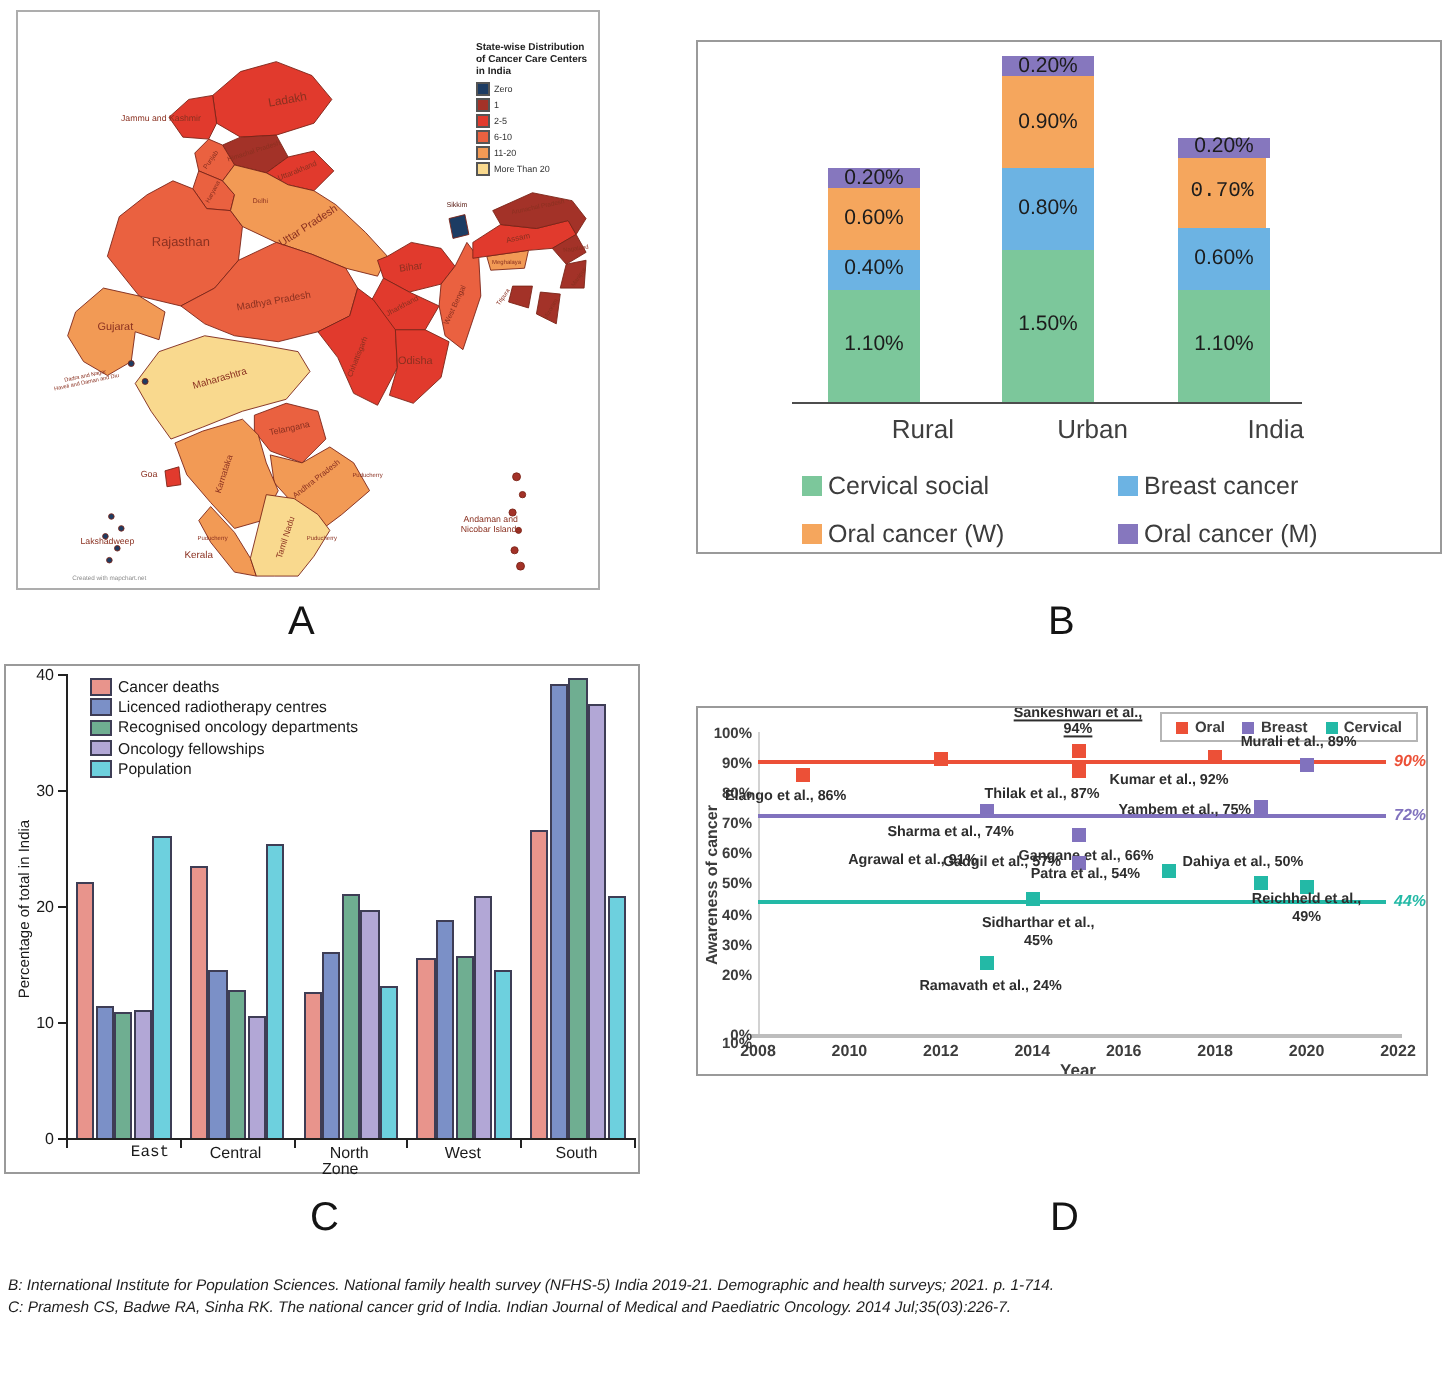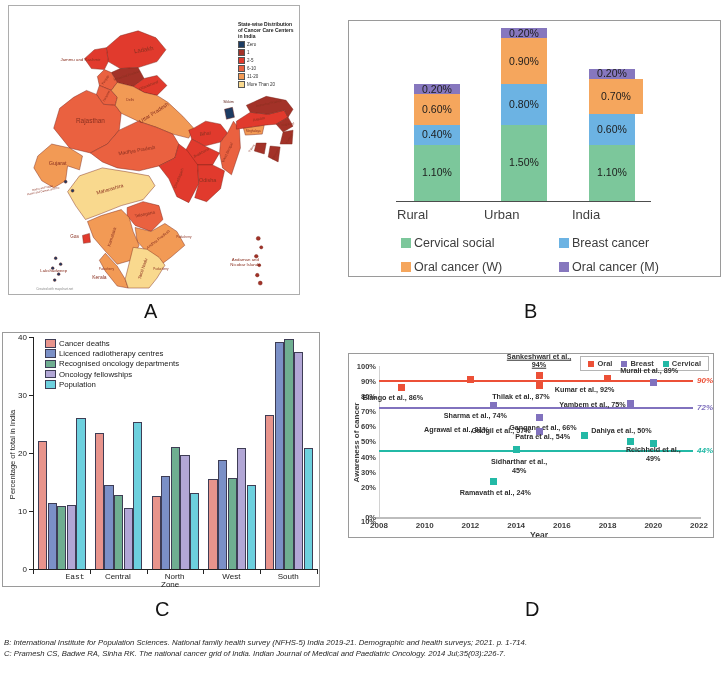--- a/index.html
+++ b/index.html
@@ -16,21 +16,21 @@
   .a-legend-title{font-size:5px;font-weight:bold;color:#222;line-height:1.2;margin-bottom:2px;}
   .a-leg-row{display:flex;align-items:center;margin:1px 0;}
   .a-leg-sw{width:5px;height:5px;margin-right:2px;flex:0 0 auto;border:0.5px solid #555;}
   .a-leg-tx{font-size:4.5px;color:#333;}
 
   
   #panel-b{left:348px;top:20px;width:373px;height:257px;border-color:#9a9a9a;}
   .b-seg{position:absolute;display:flex;align-items:center;justify-content:center;box-sizing:border-box;}
   .b-seg-label{font-size:10.5px;color:#1c1c1c;line-height:9px;}
   .b-axis{position:absolute;left:47px;top:180px;width:255px;height:0;border-top:1.5px solid #4d4d4d;}
-  .b-cat{position:absolute;text-align:left;font-size:13px;color:#3f3f3f;}
+  .b-cat{position:absolute;text-align:right;font-size:13px;color:#3f3f3f;}
   .b-leg-item{position:absolute;display:flex;align-items:center;}
   .b-sw{width:10px;height:10px;display:inline-block;margin-right:3px;}
   .b-leg-text{font-size:12.5px;color:#3c3c3c;}
 
   
   #panel-c{left:2px;top:332px;width:318px;height:255px;border-color:#9a9a9a;}
   .c-bar{position:absolute;box-sizing:border-box;border:1px solid #3e3d55;border-bottom:none;}
   .c-yaxis{position:absolute;left:30px;top:4px;width:0;height:232px;border-left:1px solid #222;}
   .c-xaxis{position:absolute;left:30px;top:236px;width:284px;height:0;border-top:1px solid #222;}
   .c-ytick{position:absolute;width:20px;text-align:right;font-size:8px;color:#1a1a1a;}
@@ -213,21 +213,21 @@
         <div class="b-seg" style="left: 152px; top: 6.94px; width: 46px; height: 10.18px; background: rgb(134, 119, 190);">
           <div class="b-seg-label">0.20%</div>
         </div>
         <div class="b-cat" style="left: 135px; top: 186px; width: 80px;">Urban</div>
         <div class="b-seg" style="left: 240px; top: 124.01px; width: 46px; height: 55.99px; background: rgb(124, 199, 155);">
           <div class="b-seg-label">1.10%</div>
         </div>
         <div class="b-seg" style="left: 240px; top: 93.47px; width: 46px; height: 30.54px; background: rgb(108, 179, 227);">
           <div class="b-seg-label">0.60%</div>
         </div>
-        <div class="b-seg" style="left: 240px; top: 57.84px; width: 54px; height: 35.63px; background: rgb(245, 166, 93);">
+        <div class="b-seg" style="left: 240px; top: 57.84px; width: 44px; height: 35.63px; background: rgb(245, 166, 93); font-family: Liberation Mono, monospace;">
           <div class="b-seg-label">0.70%</div>
         </div>
         <div class="b-seg" style="left: 240px; top: 47.66px; width: 46px; height: 10.18px; background: rgb(134, 119, 190);">
           <div class="b-seg-label">0.20%</div>
         </div>
         <div class="b-cat" style="left: 223px; top: 186px; width: 80px;">India</div>
         <div class="b-axis"></div>
         <div class="b-leg-item" style="left: 52px; top: 215px;">
           <span class="b-sw" style="background: rgb(124, 199, 155);"></span>
           <span class="b-leg-text">Cervical social</span>

